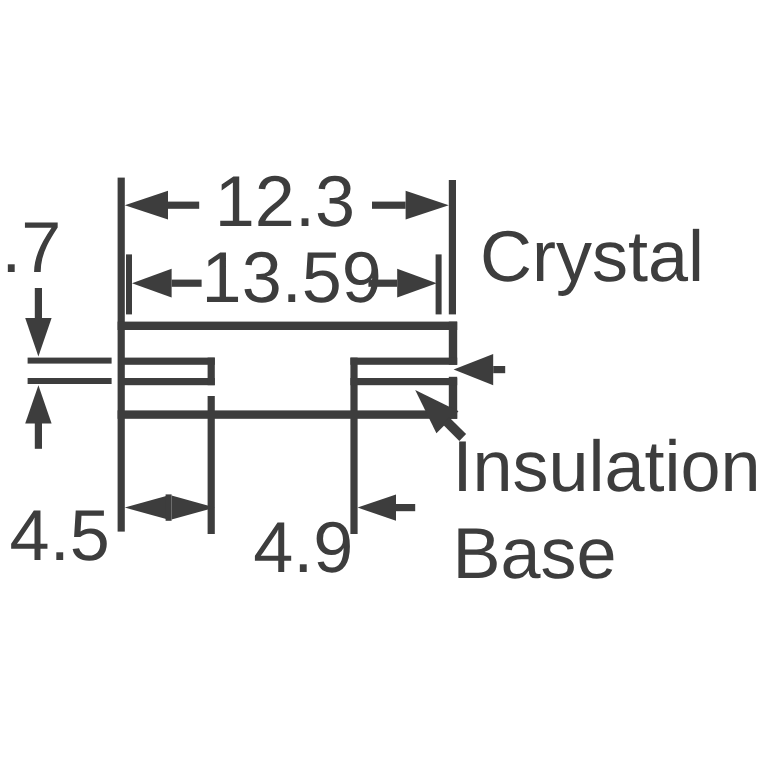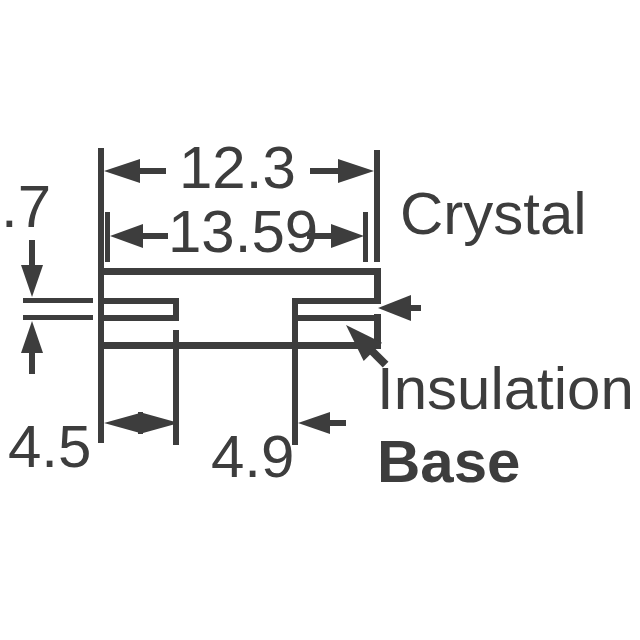--- a/index.html
+++ b/index.html
@@ -87,15 +87,15 @@
 
   <div class="txt" style="left:400px; top:184px;">Crystal</div>
   <div class="tri tri-l" style="left:378px; top:295px; border-width:13px 33px 13px 0;"></div>
   <div class="ln" style="left:411px; top:305px; width:10px; height:6px;"></div>
 
   <div id="leader-diag">
     <div class="tri tri-l" style="position:absolute; left:0; top:-13px; border-width:13px 38px 13px 0;"></div>
     <div class="ln" style="left:36px; top:-4px; width:20px; height:8px;"></div>
   </div>
   <div class="txt" style="left:377px; top:359px;">Insulation</div>
-  <div class="txt" style="left:377px; top:432px;font-weight:bold;">Base</div>
+  <div class="txt" style="left:377px; top:432px;">Base</div>
 
 </div>
 
 </body></html>

